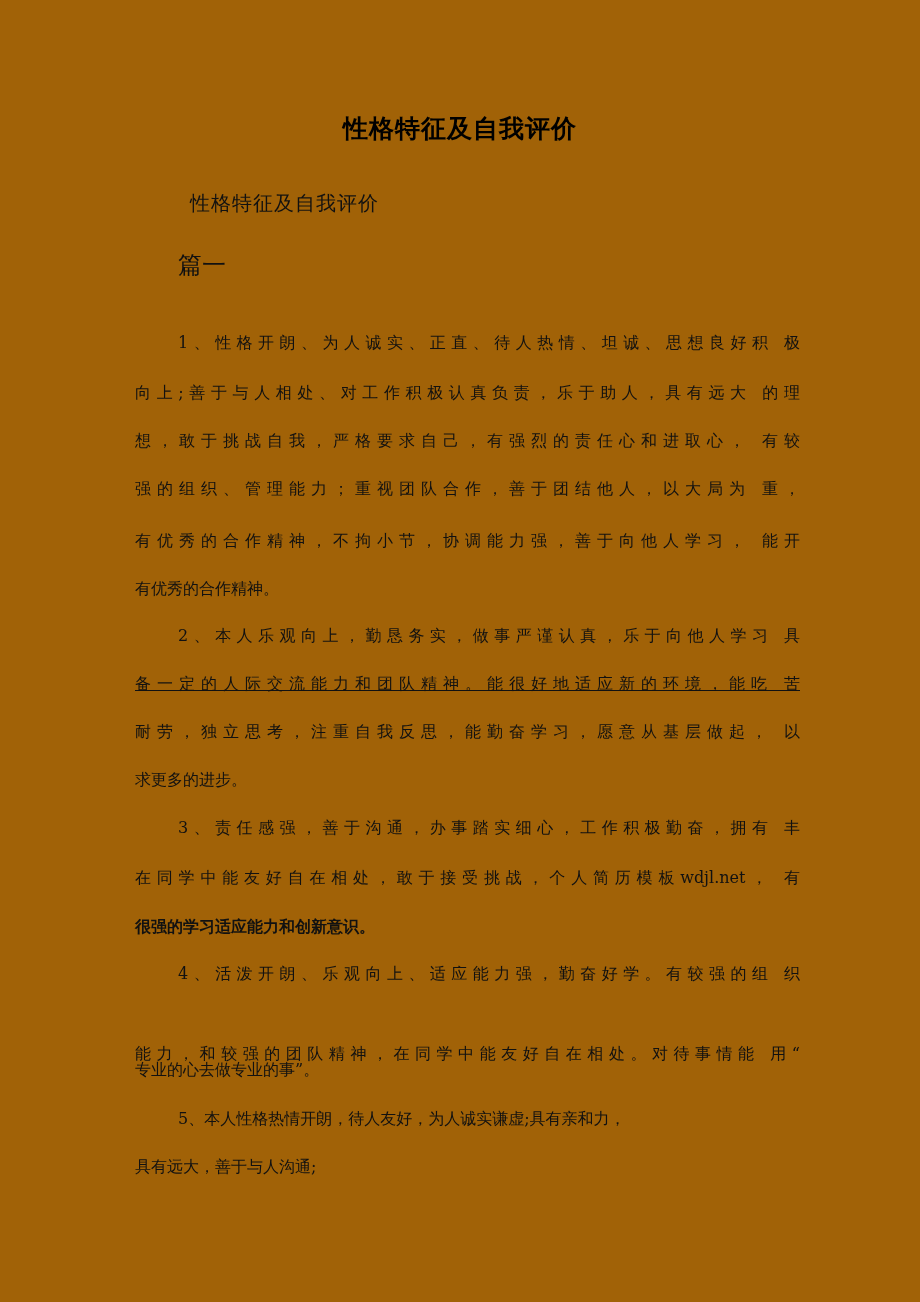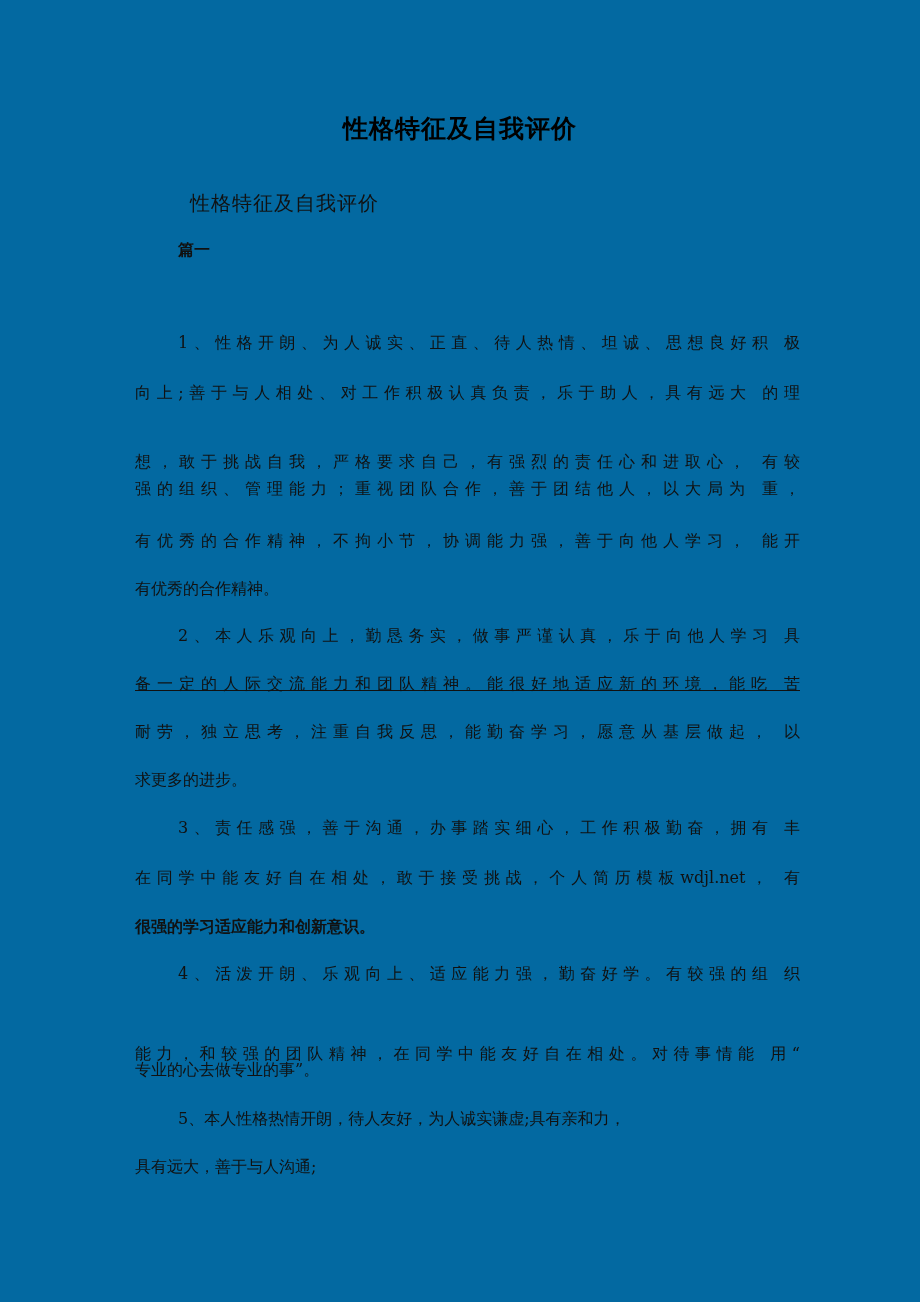--- a/index.html
+++ b/index.html
@@ -13,21 +13,21 @@
       position: relative;
       overflow: hidden;
       font-family: "DejaVu Serif", "Liberation Serif", serif;
       color: #111111;
     }
     .page {
       position: absolute;
       left: 0; top: 0;
       width: 920px;
       height: 1302px;
-      background: #0369a1;
+      background: #a16207;
     }
     .title {
       position: absolute;
       top: 112px;
       left: 0;
       width: 920px;
       text-align: center;
       font-family: "DejaVu Sans", "Liberation Sans", sans-serif;
       font-weight: bold;
       font-size: 25px;
@@ -36,24 +36,23 @@
     }
     .subtitle {
       position: absolute;
       top: 190px;
       left: 190px;
       font-size: 20px;
       letter-spacing: 1px;
     }
     .section {
       position: absolute;
-      top: 240px;
+      top: 249px;
       left: 178px;
-      font-size: 16px;
-      font-weight: bold;
+      font-size: 24px;
     }
     .line {
       position: absolute;
       left: 135px;
       width: 665px;
       font-size: 16px;
       line-height: 24px;
       white-space: nowrap;
       text-align: justify;
       text-align-last: justify;
@@ -71,21 +70,21 @@
 <body>
 
 <div class="page">
   <div class="title">性格特征及自我评价</div>
   <div class="subtitle">性格特征及自我评价</div>
   <div class="section">篇一</div>
 
   <div>
     <div class="line first" style="top:287px;">1、性格开朗、为人诚实、正直、待人热情、坦诚、思想良好积 极</div>
     <div class="line" style="top:337px;">向上;善于与人相处、对工作积极认真负责，乐于助人，具有远大 的理</div>
-    <div class="line" style="top:406px;">想，敢于挑战自我，严格要求自己，有强烈的责任心和进取心， 有较</div>
+    <div class="line" style="top:385px;">想，敢于挑战自我，严格要求自己，有强烈的责任心和进取心， 有较</div>
     <div class="line" style="top:433px;">强的组织、管理能力；重视团队合作，善于团结他人，以大局为 重，</div>
     <div class="line" style="top:485px;">有优秀的合作精神，不拘小节，协调能力强，善于向他人学习， 能开</div>
     <div class="line last" style="top:533px;">有优秀的合作精神。</div>
   </div>
 
   <div>
     <div class="line first" style="top:580px;">2、本人乐观向上，勤恳务实，做事严谨认真，乐于向他人学习 具</div>
     <div class="line" style="top:628px;text-decoration:underline;">备一定的人际交流能力和团队精神。能很好地适应新的环境，能吃 苦</div>
     <div class="line" style="top:676px;">耐劳，独立思考，注重自我反思，能勤奋学习，愿意从基层做起， 以</div>
     <div class="line last" style="top:724px;">求更多的进步。</div>

